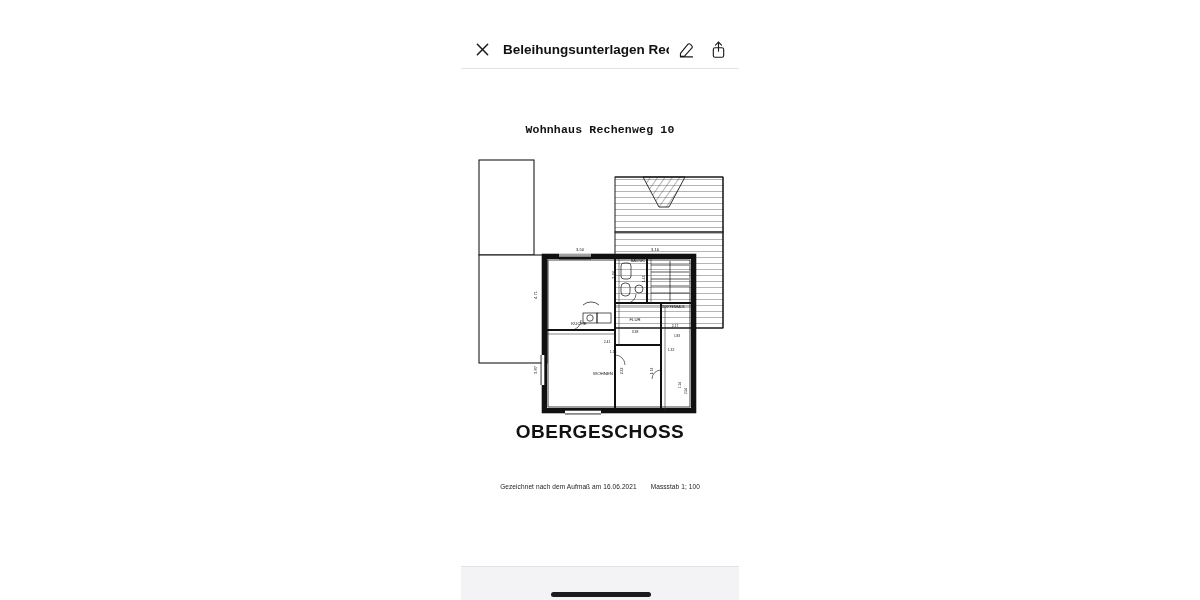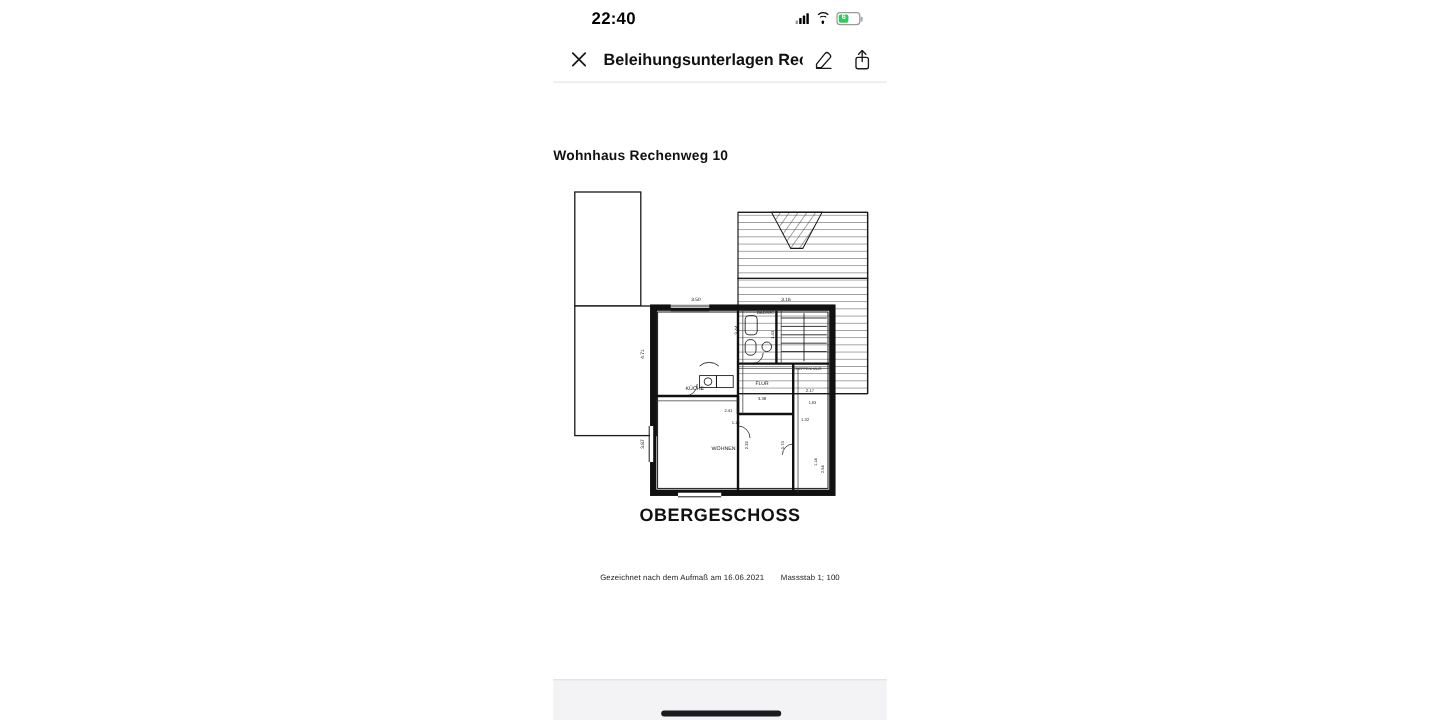--- a/index.html
+++ b/index.html
@@ -117,39 +117,39 @@
 
   
   .doc {
     position: absolute;
     left: 461px; top: 69px;
     width: 278px; height: 497px;
     background: #fff;
     overflow: hidden;
   }
   .doc-title {
-    text-align: left;
+    text-align: center;
     margin-top: 53px;
-    font-family: Liberation Sans, sans-serif;
+    font-family: Liberation Mono, monospace;
     font-weight: bold;
     font-size: 11.5px;
     color: #111;
     line-height: 1.45;
     letter-spacing: .2px;
   }
   .plan-wrap {
     position: relative;
     margin: 16px auto 0;
     width: 250px; height: 260px;
   }
   .plan-wrap svg { display: block; }
   .doc-subtitle {
     text-align: center;
     font-weight: bold;
-    font-size: 15px;
+    font-size: 19px;
     letter-spacing: .5px;
     color: #111;
     margin-top: 6px;
   }
   .doc-footer {
     margin-top: 40px;
     text-align: center;
     font-size: 6.5px;
     color: #222;
     letter-spacing: .1px;
@@ -172,41 +172,20 @@
     border-radius: 3px;
   }
 </style>
 </head>
 <body>
 
 <div class="screen">
 
   <div class="device">
 
-    <div class="statusbar">
-      <div class="status-time">22:40</div>
-      <div class="status-right">
-        <div class="signal">
-          <i></i>
-            <i></i>
-            <i></i>
-            <i></i>
-        </div>
-        <div class="wifi">
-          <span></span>
-            <span></span>
-            <span class="dot"></span>
-        </div>
-        <div class="battery">
-          <div class="fill">
-              <span class="lvl">6</span>
-            </div>
-        </div>
-      </div>
-    </div>
 
     <div class="toolbar">
       <div class="tb-icon">
         <svg width="15" height="15" viewBox="0 0 16 16" aria-hidden="true">
           <line x1="2.5" y1="2.5" x2="13.5" y2="13.5" stroke="#1a1a1a" stroke-width="1.6" stroke-linecap="round"></line>
           <line x1="13.5" y1="2.5" x2="2.5" y2="13.5" stroke="#1a1a1a" stroke-width="1.6" stroke-linecap="round"></line>
         </svg>
       </div>
       <div class="tb-title">Beleihungsunterlagen Rech...</div>
       <div class="tb-right">

